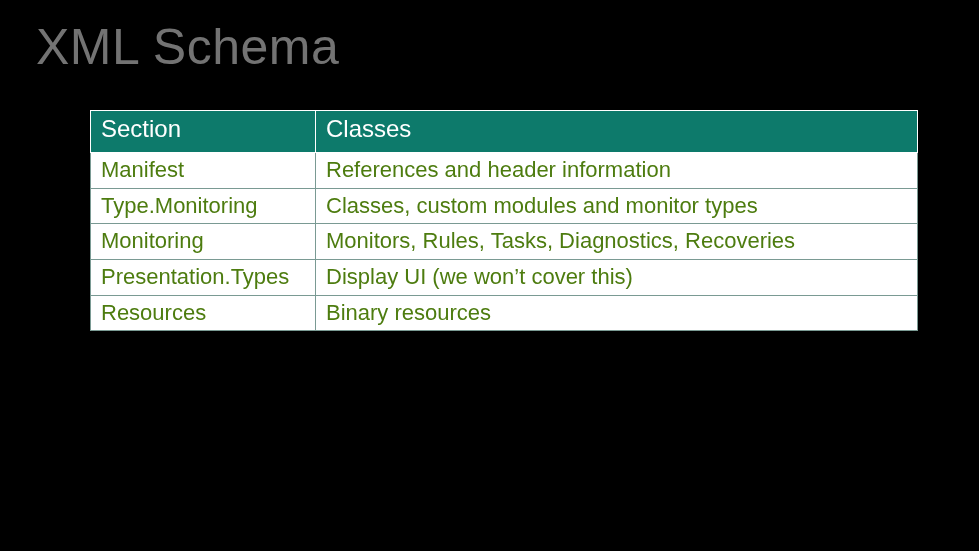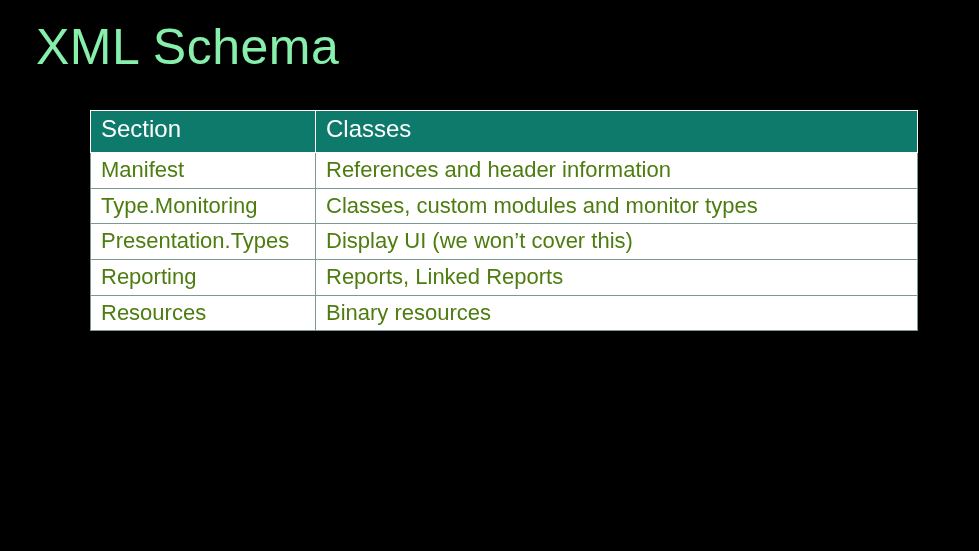--- a/index.html
+++ b/index.html
@@ -12,21 +12,21 @@
     overflow: hidden;
   }
   .slide {
     width: 979px;
     height: 551px;
     padding: 18px 36px 0 36px;
   }
   h1.title {
     font-weight: 300;
     font-size: 50px;
-    color: #86efac;
+    color: #737373;
     letter-spacing: 0.5px;
     margin-bottom: 34px;
   }
   .table-wrap {
     margin-left: 54px;
     margin-right: 0;
   }
   table {
     border-collapse: collapse;
     width: 827px;
@@ -75,26 +75,26 @@
       <tbody>
         <tr>
           <td>Manifest</td>
           <td>References and header information</td>
         </tr>
         <tr>
           <td>Type.Monitoring</td>
           <td>Classes, custom modules and monitor types</td>
         </tr>
         <tr>
+          <td>Monitoring</td>
+          <td>Monitors, Rules, Tasks, Diagnostics, Recoveries</td>
+        </tr>
+        <tr>
           <td>Presentation.Types</td>
           <td>Display UI (we won’t cover this)</td>
-        </tr>
-        <tr>
-          <td>Reporting</td>
-          <td>Reports, Linked Reports</td>
         </tr>
         <tr>
           <td>Resources</td>
           <td>Binary resources</td>
         </tr>
       </tbody>
     </table>
   </div>
 </div>
 

